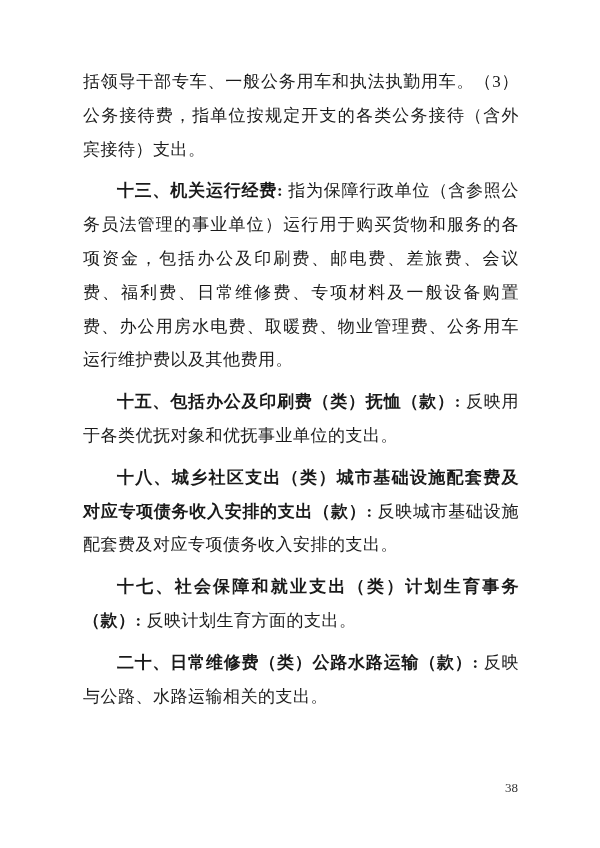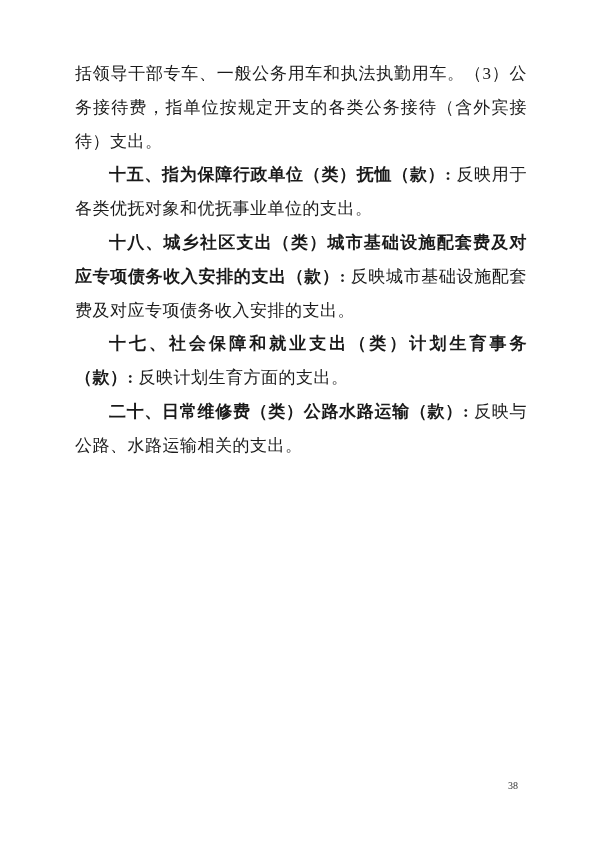--- a/index.html
+++ b/index.html
@@ -17,49 +17,50 @@
     left: 75px;
     top: 57px;
     width: 452px;
     font-size: 17px;
     line-height: 33.8px;
     text-align: justify;
     text-justify: inter-ideograph;
     letter-spacing: 0.5px;
   }
   .content p {
-    margin: 0;
+    margin: 8px;
     padding: 0;
     text-indent: 2em;
   }
   .content p.continuation {
     text-indent: 0;
   }
   .para-heading {
     font-weight: bold;
   }
   .page-number {
     position: absolute;
     right: 82px;
     top: 780px;
-    font-size: 10px;
+    font-size: 13px;
     color: #333333;
   }
 </style>
 </head>
 <body>
 
 <div class="page">
   <div class="content">
 
     <p class="continuation"><span class="para-heading"></span><span>括领导干部专车、一般公务用车和执法执勤用车。（3）公务接待费，指单位按规定开支的各类公务接待（含外宾接待）支出。</span></p>
 
+    <p><span class="para-heading">十三、机关运行经费:</span><span> 指为保障行政单位（含参照公务员法管理的事业单位）运行用于购买货物和服务的各项资金，包括办公及印刷费、邮电费、差旅费、会议费、福利费、日常维修费、专项材料及一般设备购置费、办公用房水电费、取暖费、物业管理费、公务用车运行维护费以及其他费用。</span></p>
 
 
-    <p><span class="para-heading">十五、指为保障行政单位（类）抚恤（款）:</span><span> 反映用于各类优抚对象和优抚事业单位的支出。</span></p>
+    <p><span class="para-heading">十五、包括办公及印刷费（类）抚恤（款）:</span><span> 反映用于各类优抚对象和优抚事业单位的支出。</span></p>
 
 
     <p><span class="para-heading">十八、城乡社区支出（类）城市基础设施配套费及对应专项债务收入安排的支出（款）:</span><span> 反映城市基础设施配套费及对应专项债务收入安排的支出。</span></p>
 
     <p><span class="para-heading">十七、社会保障和就业支出（类）计划生育事务（款）:</span><span> 反映计划生育方面的支出。</span></p>
 
 
     <p><span class="para-heading">二十、日常维修费（类）公路水路运输（款）:</span><span> 反映与公路、水路运输相关的支出。</span></p>
 
   </div>

